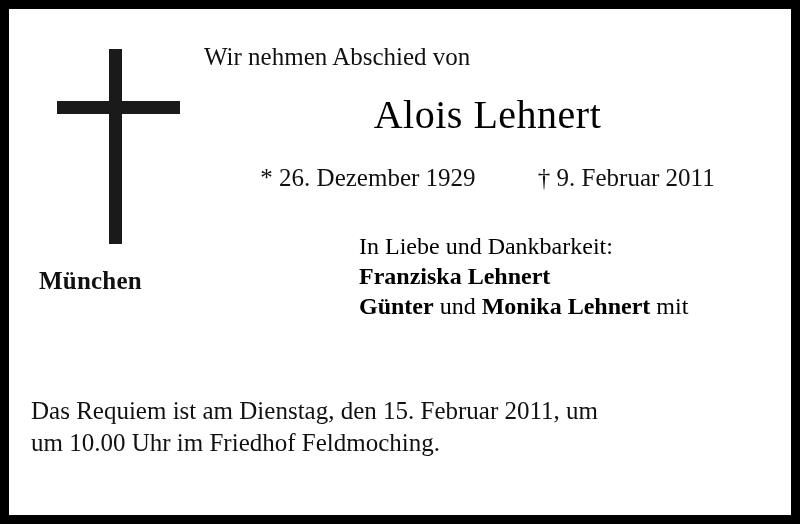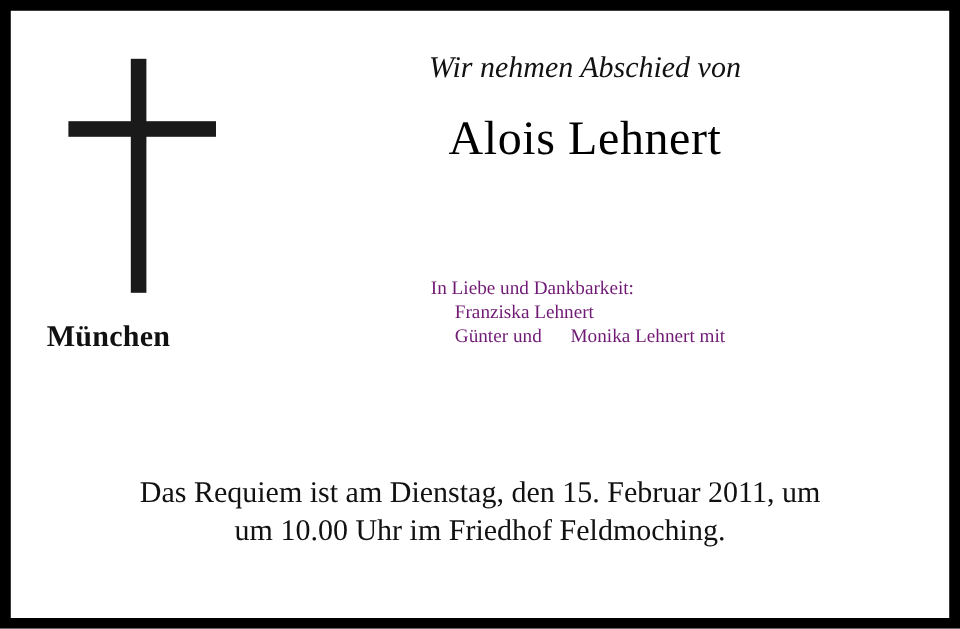--- a/index.html
+++ b/index.html
@@ -62,24 +62,22 @@
     letter-spacing: 0.2px;
     font-weight: bold;
   }
 
   
   .head-line {
     position: absolute;
     left: 195px;
     right: 20px;
     top: 34px;
-    text-align: center;
     font-size: 25px;
     color: #111;
-    font-style: italic;
   }
   .name {
     position: absolute;
     left: 195px;
     right: 20px;
     top: 82px;
     text-align: center;
     font-size: 40px;
     color: #000;
     letter-spacing: 0.5px;
@@ -93,34 +91,33 @@
     font-size: 25px;
     color: #111;
   }
   .dates .birth { display: inline-block; }
   .dates .death { display: inline-block; margin-left: 56px; }
 
   .family {
     position: absolute;
     left: 350px;
     top: 222px;
-    font-size: 16px;
-    color: #701a75;
+    font-size: 24px;
+    color: #000000;
     line-height: 1.26;
     text-align: left;
   }
   .family .ln { white-space: nowrap; }
-  .family b { font-weight: normal; margin-left: 20px; }
+  .family b { font-weight: bold; }
 
   .footer {
     position: absolute;
     left: 22px;
     right: 22px;
     top: 386px;
-    text-align: center;
     font-size: 25px;
     color: #111;
     line-height: 1.28;
   }
 </style>
 </head>
 <body>
 
 <div class="notice">
   <div class="inner">
@@ -129,20 +126,24 @@
       <div class="vert"></div>
       <div class="horz"></div>
     </div>
 
     <div class="city">München</div>
 
     <div class="head-line">Wir nehmen Abschied von</div>
 
     <div class="name">Alois Lehnert</div>
 
+    <div class="dates">
+      <span class="birth">* 26. Dezember 1929</span>
+      <span class="death">† 9. Februar 2011</span>
+    </div>
 
     <div class="family">
       <div class="ln">In Liebe und Dankbarkeit:</div>
       <div class="ln"><b>Franziska Lehnert</b></div>
       <div class="ln"><b>Günter</b><span> und </span><b>Monika Lehnert</b><span> mit</span></div>
     </div>
 
     <div class="footer">
       <div>Das Requiem ist am Dienstag, den 15. Februar 2011, um</div>
       <div>um 10.00 Uhr im Friedhof Feldmoching.</div>

